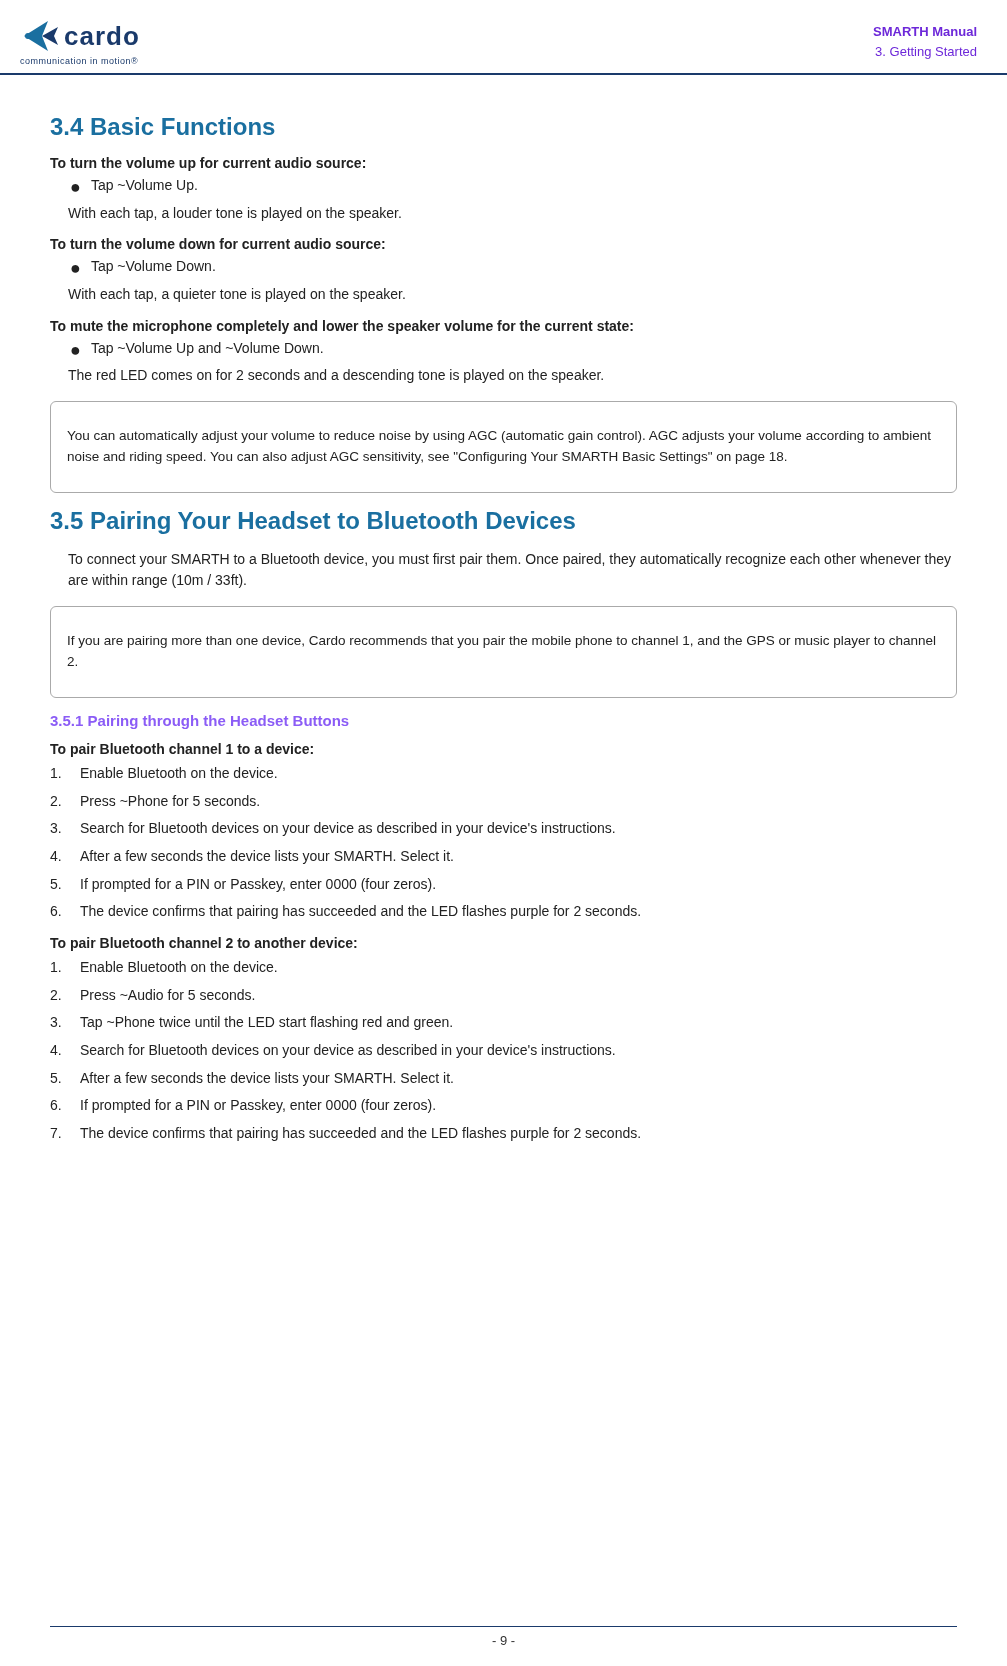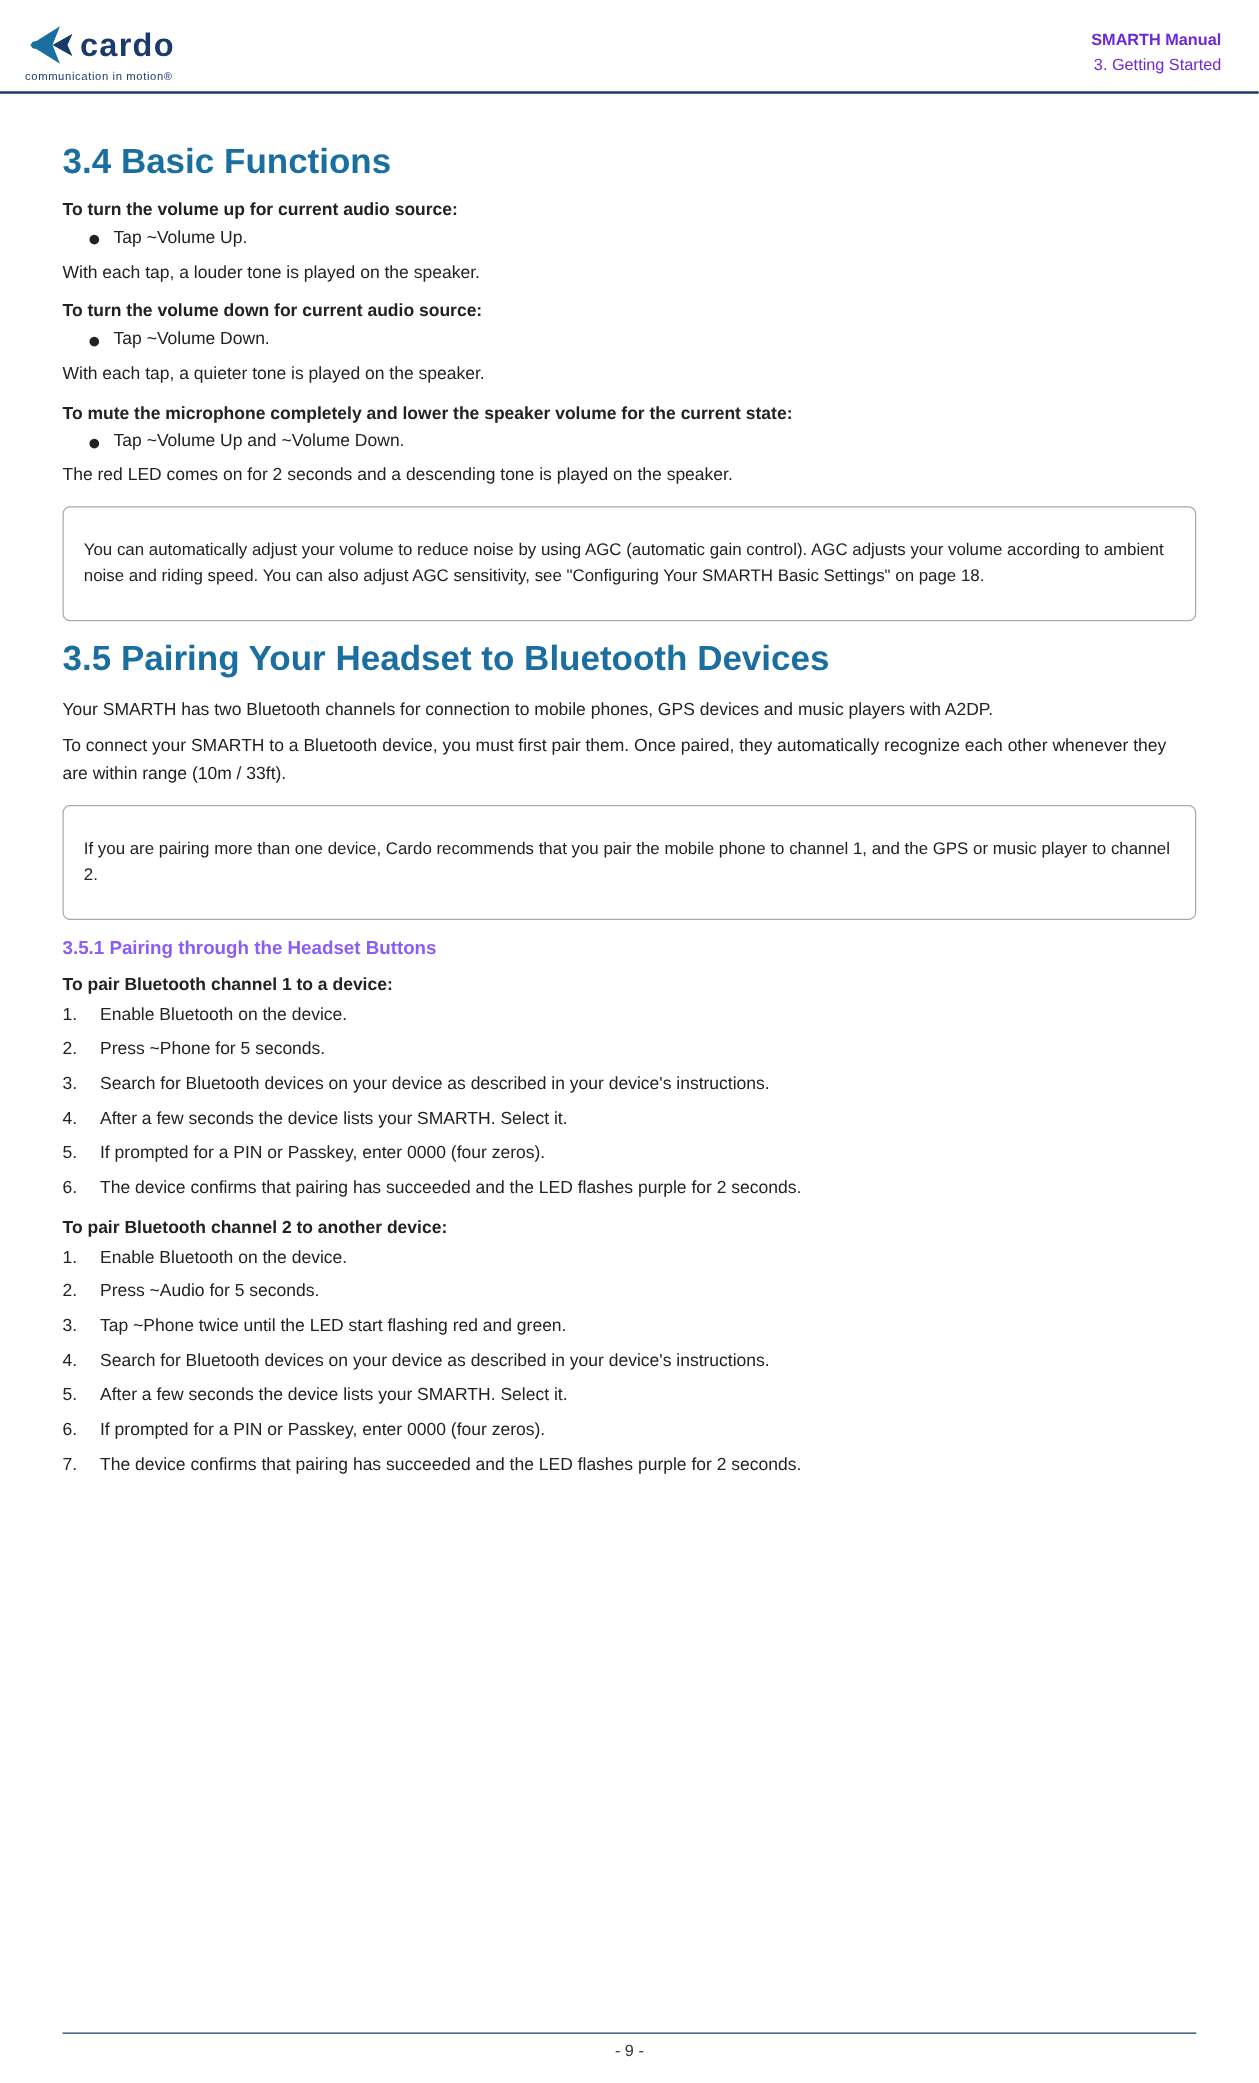--- a/index.html
+++ b/index.html
@@ -37,21 +37,21 @@
       font-weight: bold;
     }
 
     
     .content {
       padding: 28px 50px 40px 50px;
     }
 
     
     .section-heading {
-      font-size: 28px;
+      font-size: 24px;
       font-weight: bold;
       color: #1a6fa0;
       margin-bottom: 14px;
       margin-top: 10px;
     }
     .subsubsection-heading {
       font-size: 15px;
       font-weight: bold;
       color: #8b5cf6;
       margin-bottom: 10px;
@@ -61,20 +61,21 @@
     
     .bold-label {
       font-weight: bold;
       margin-bottom: 6px;
       margin-top: 12px;
       display: block;
     }
     .body-text {
       margin-bottom: 8px;
       line-height: 1.55;
+      margin-left: 18px;
     }
 
     
     .bullet-item {
       display: flex;
       align-items: flex-start;
       margin-bottom: 4px;
       margin-left: 20px;
     }
     .bullet-dot {
@@ -205,21 +206,20 @@
     <div class="body-text">The red LED comes on for 2 seconds and a descending tone is played on the speaker.</div>
 
     <div class="note-box">
       <span>You can automatically adjust your volume to reduce noise by using AGC (automatic gain control). AGC adjusts your volume according to ambient noise and riding speed. You can also adjust AGC sensitivity, see "Configuring Your SMARTH Basic Settings" on page 18.</span>
     </div>
   </div>
 
   <div>
     <div class="section-heading">3.5  Pairing Your Headset to Bluetooth  Devices</div>
 
-    <div class="body-text">Your SMARTH has two Bluetooth channels for connection to mobile phones, GPS devices and music players with A2DP.</div>
     <div class="body-text">To connect your SMARTH to a Bluetooth device, you must first pair them. Once paired, they automatically recognize each other whenever they are within range (10m / 33ft).</div>
 
     <div class="note-box">
       <span>If you are pairing more than one device, Cardo recommends that you pair the mobile phone to channel 1, and the GPS or music player to channel 2.</span>
     </div>
   </div>
 
   <div>
     <div class="subsubsection-heading">3.5.1  Pairing through the Headset  Buttons</div>
 

